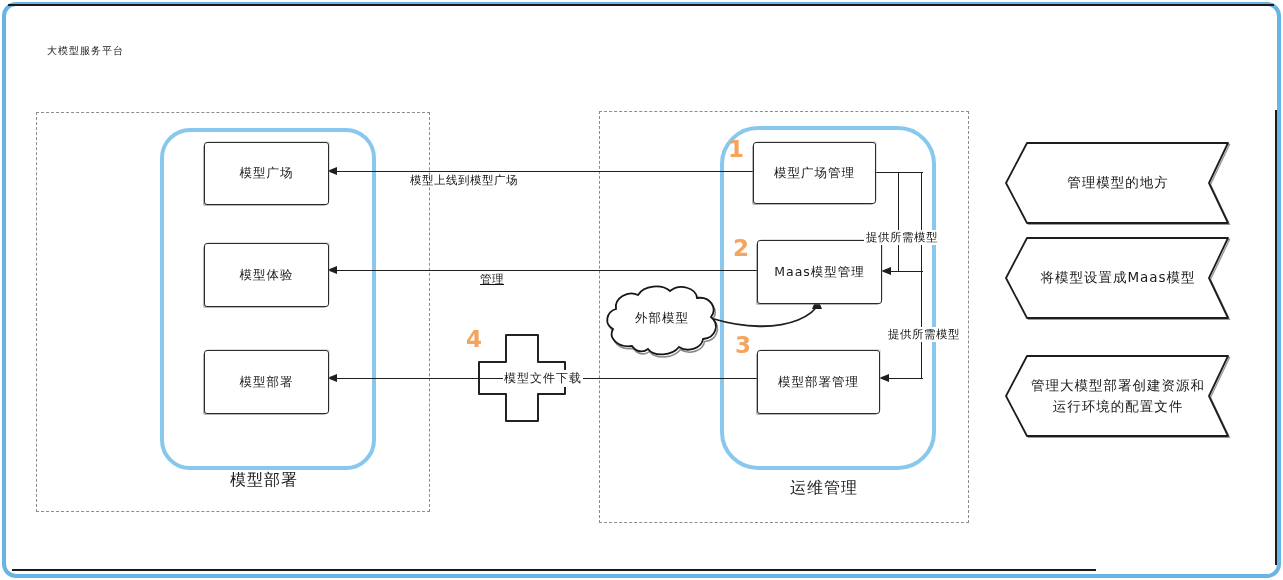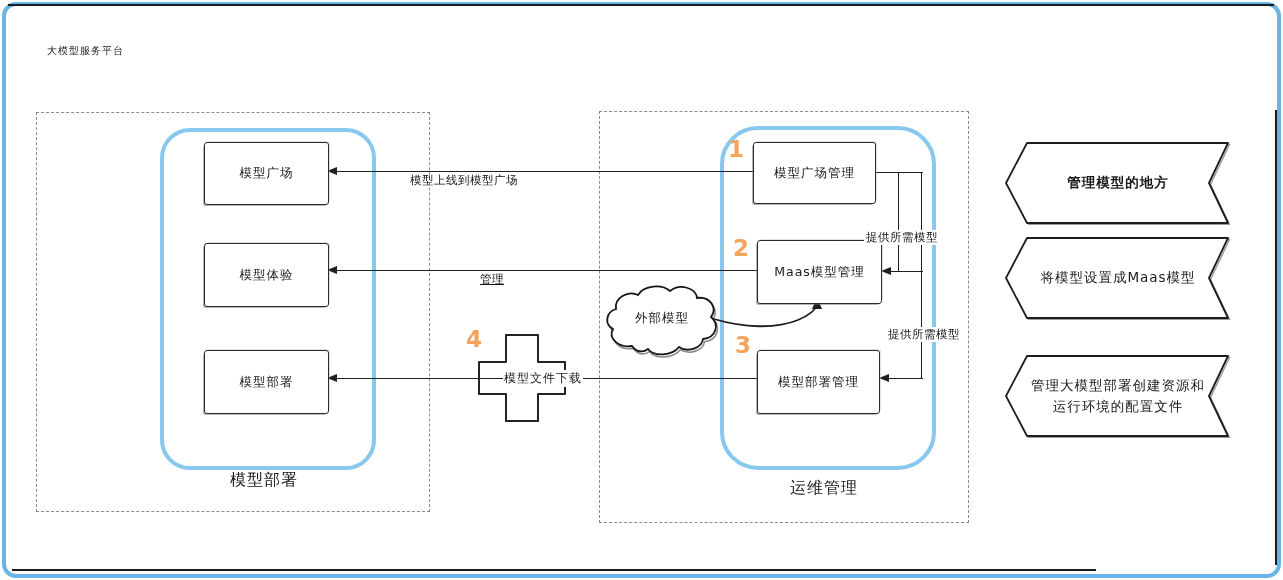--- a/index.html
+++ b/index.html
@@ -123,21 +123,21 @@
     <path d="M30,3 L62,3 L62,30 L89,30 L89,62 L62,62 L62,89 L30,89 L30,62 L3,62 L3,30 L30,30 Z" fill="#ffffff" stroke="#222222" stroke-width="2" stroke-linejoin="round"></path>
   </svg>
   <div class="shape-label cross-label" style="left:497px;top:364px;width:92px;height:28px;font-size:12px;">
     <span>模型文件下载</span>
   </div>
 
   <svg class="pennant" style="left:1003px;top:141px;" viewBox="0 0 228 84">
     <polygon points="24,2 225,2 206,42 225,82 24,82 3,42" transform="translate(1.5,1.5)" fill="none" stroke="#9a9a9a" stroke-width="1.4"></polygon>
     <polygon points="24,2 225,2 206,42 225,82 24,82 3,42" fill="#ffffff" stroke="#1d1d1d" stroke-width="1.8" stroke-linejoin="round"></polygon>
   </svg>
-  <div class="pennant-text" style="left:1003px;top:141px;font-weight:bold;">
+  <div class="pennant-text" style="left:1003px;top:141px;">
     <div>管理模型的地方</div>
   </div>
 
   <svg class="pennant" style="left:1003px;top:236px;" viewBox="0 0 228 84">
     <polygon points="24,2 225,2 206,42 225,82 24,82 3,42" transform="translate(1.5,1.5)" fill="none" stroke="#9a9a9a" stroke-width="1.4"></polygon>
     <polygon points="24,2 225,2 206,42 225,82 24,82 3,42" fill="#ffffff" stroke="#1d1d1d" stroke-width="1.8" stroke-linejoin="round"></polygon>
   </svg>
   <div class="pennant-text" style="left:1003px;top:236px;">
     <div>将模型设置成Maas模型</div>
   </div>

